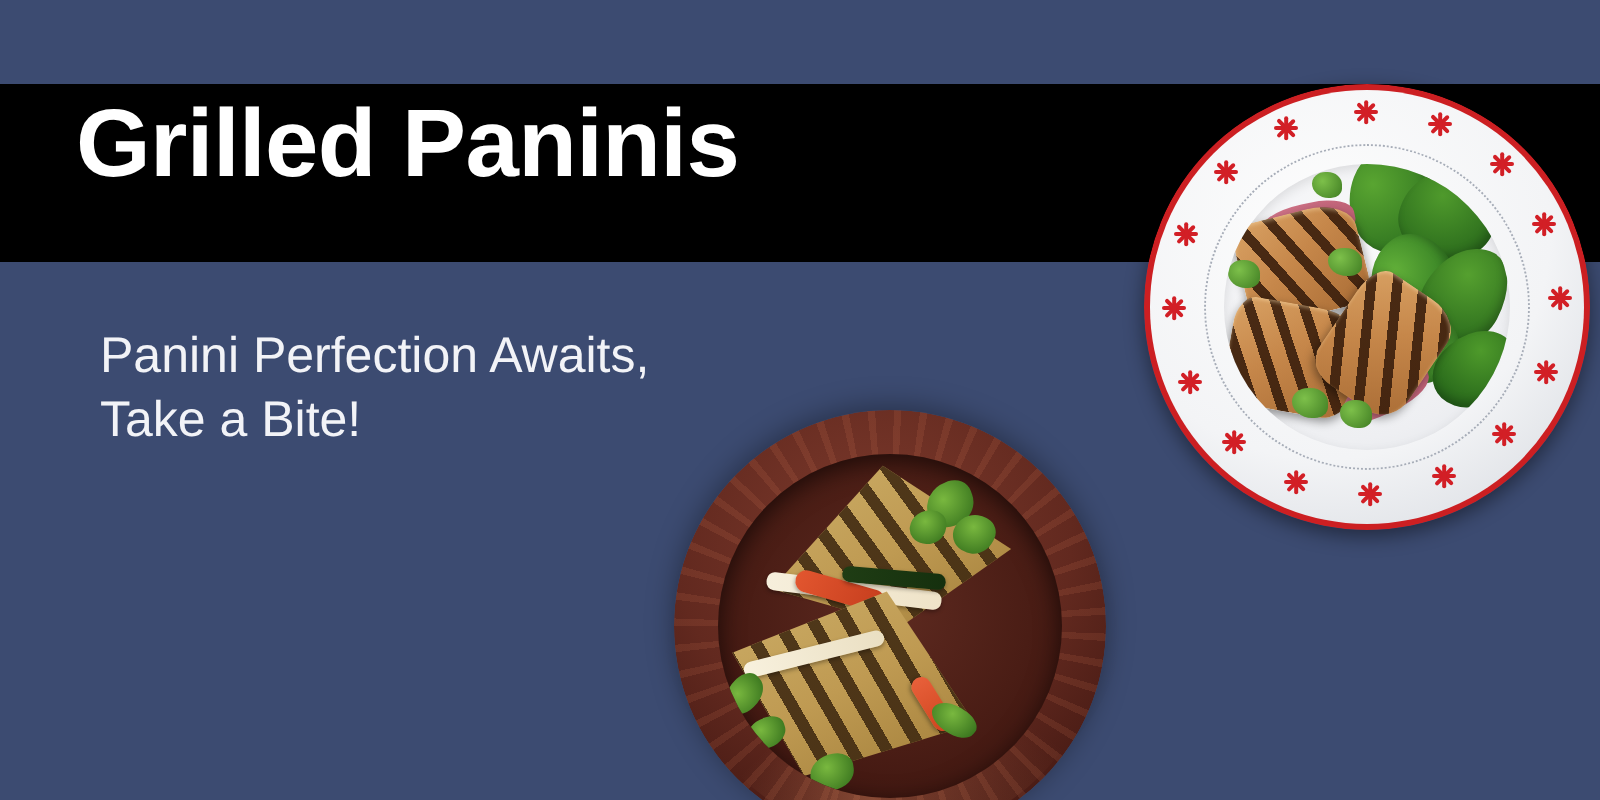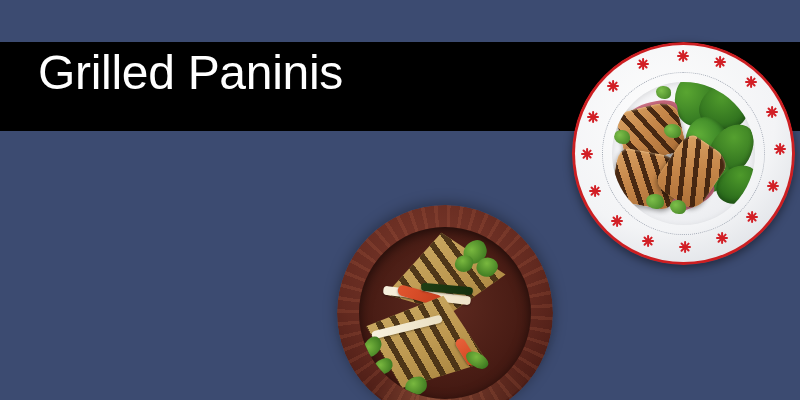--- a/index.html
+++ b/index.html
@@ -24,21 +24,21 @@
     position:absolute;
     left:0; top:42px;
     width:800px; height:89px;
     background:#000000;
     z-index:2;
   }
   .title-text {
     position:absolute;
     left:38px; top:49px;
     font-size:48px;
-    font-weight:normal;
+    font-weight:bold;
     color:#ffffff;
     letter-spacing:-0.3px;
     line-height:1.0;
     white-space:nowrap;
     z-index:3;
   }
 
   
   .subtitle {
     position:absolute;
@@ -210,20 +210,24 @@
   }
 </style>
 </head>
 <body>
 
 <div id="banner">
 
   <div class="title-band"></div>
   <div class="title-text">Grilled Paninis</div>
 
+  <div class="subtitle">
+    <div>Panini Perfection Awaits,</div>
+    <div>Take a Bite!</div>
+  </div>
 
   <div class="plate-top">
     <div class="pt-red-edge"></div>
     <div class="pt-white"></div>
     <div class="pt-zigzag"></div>
     <div class="pt-dotline"></div>
 
     <div>
       <span class="snowflake" style="left:111px; top:14px;">
           <i></i>

